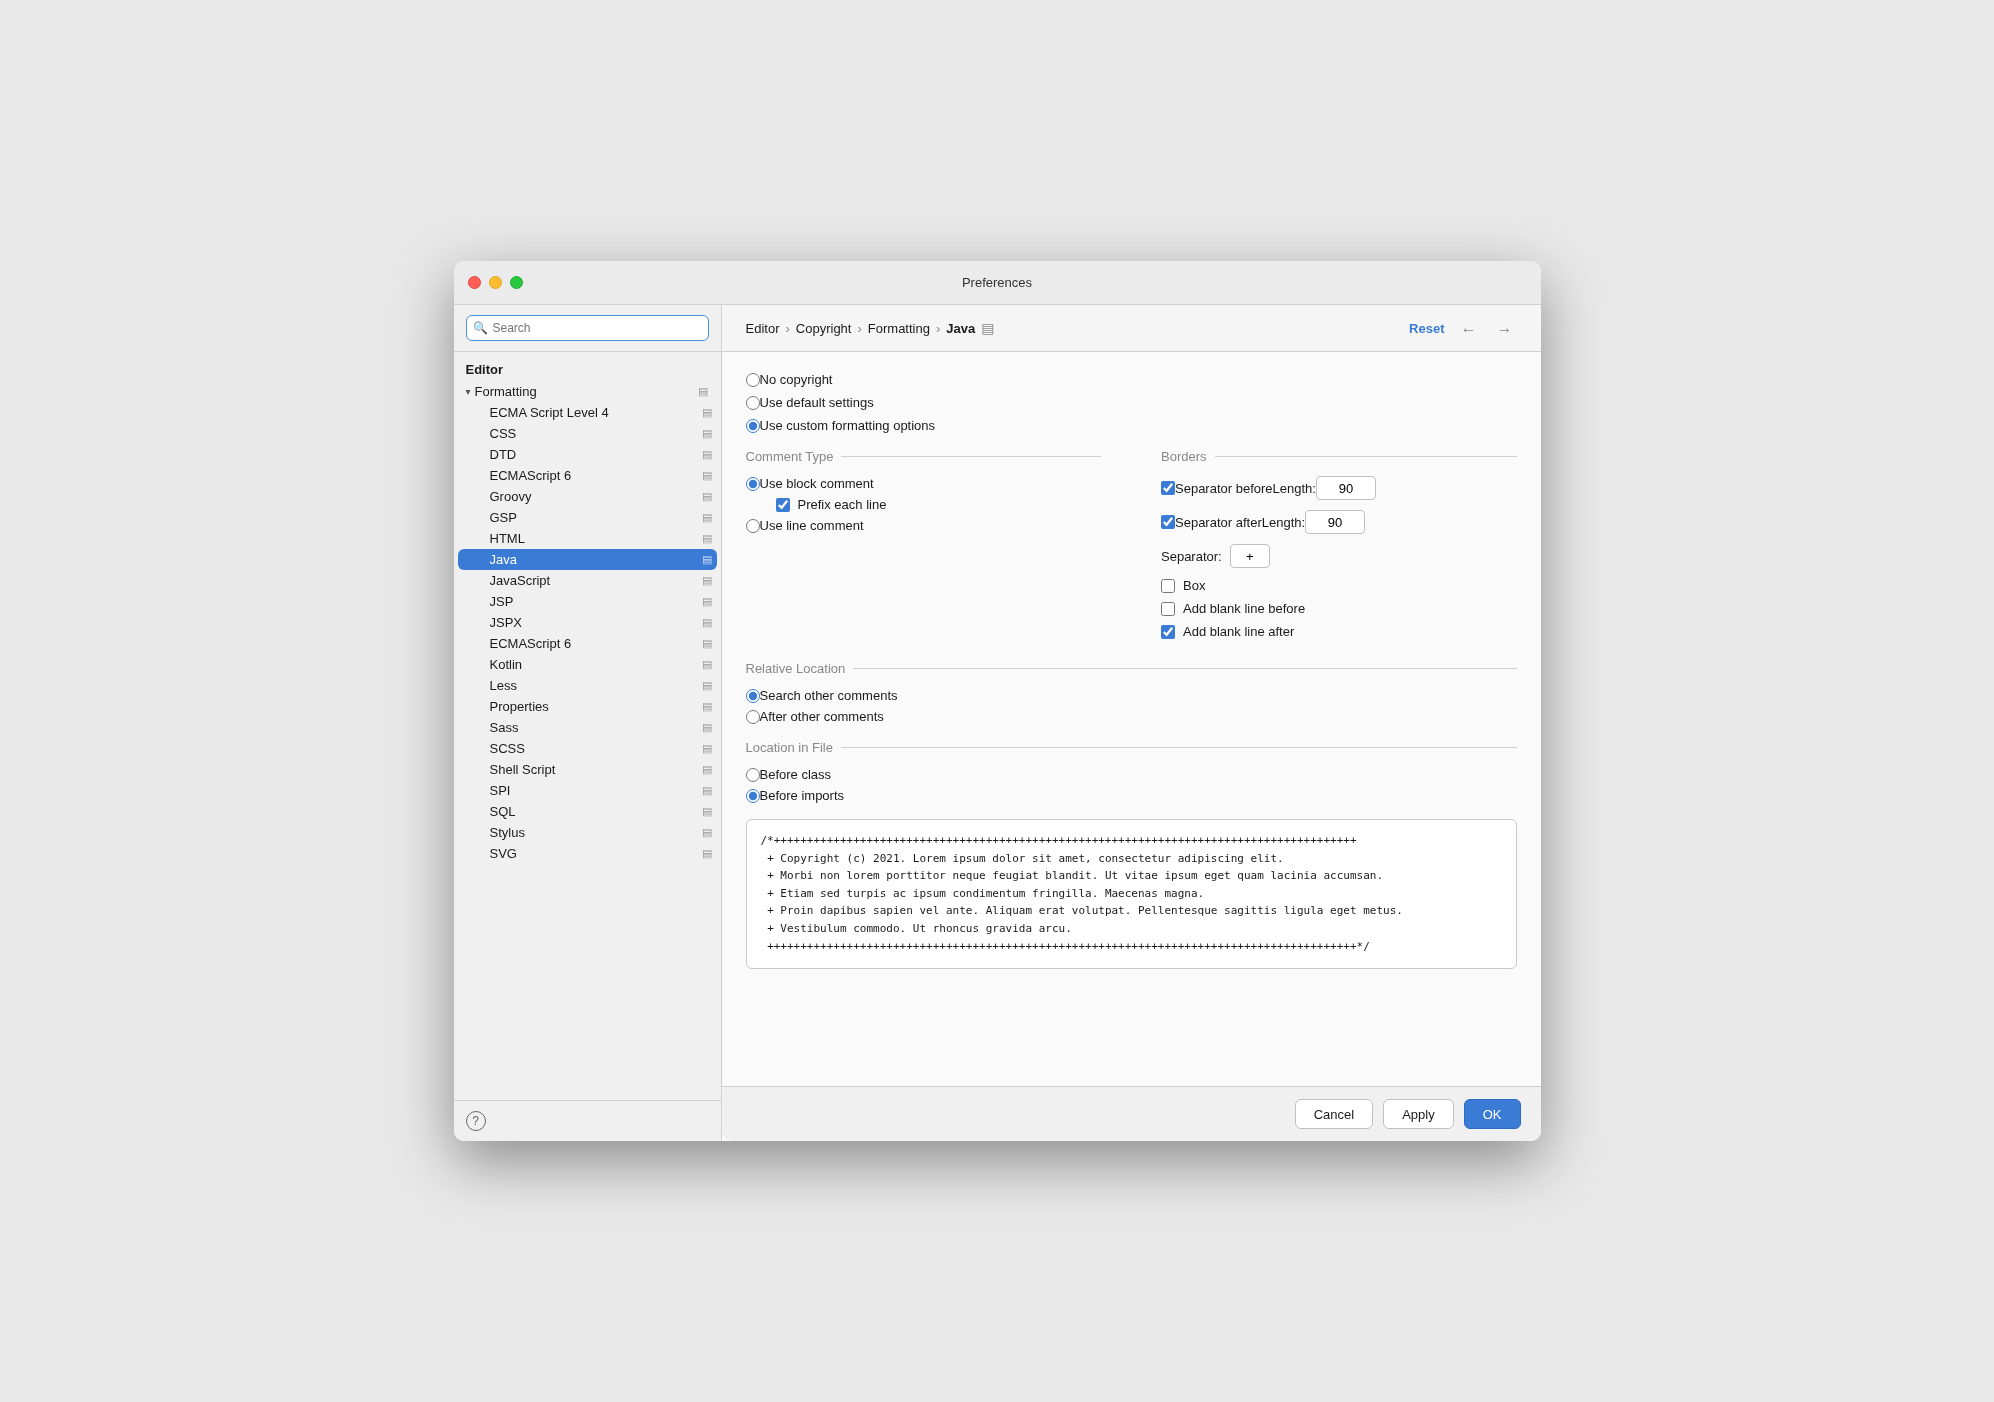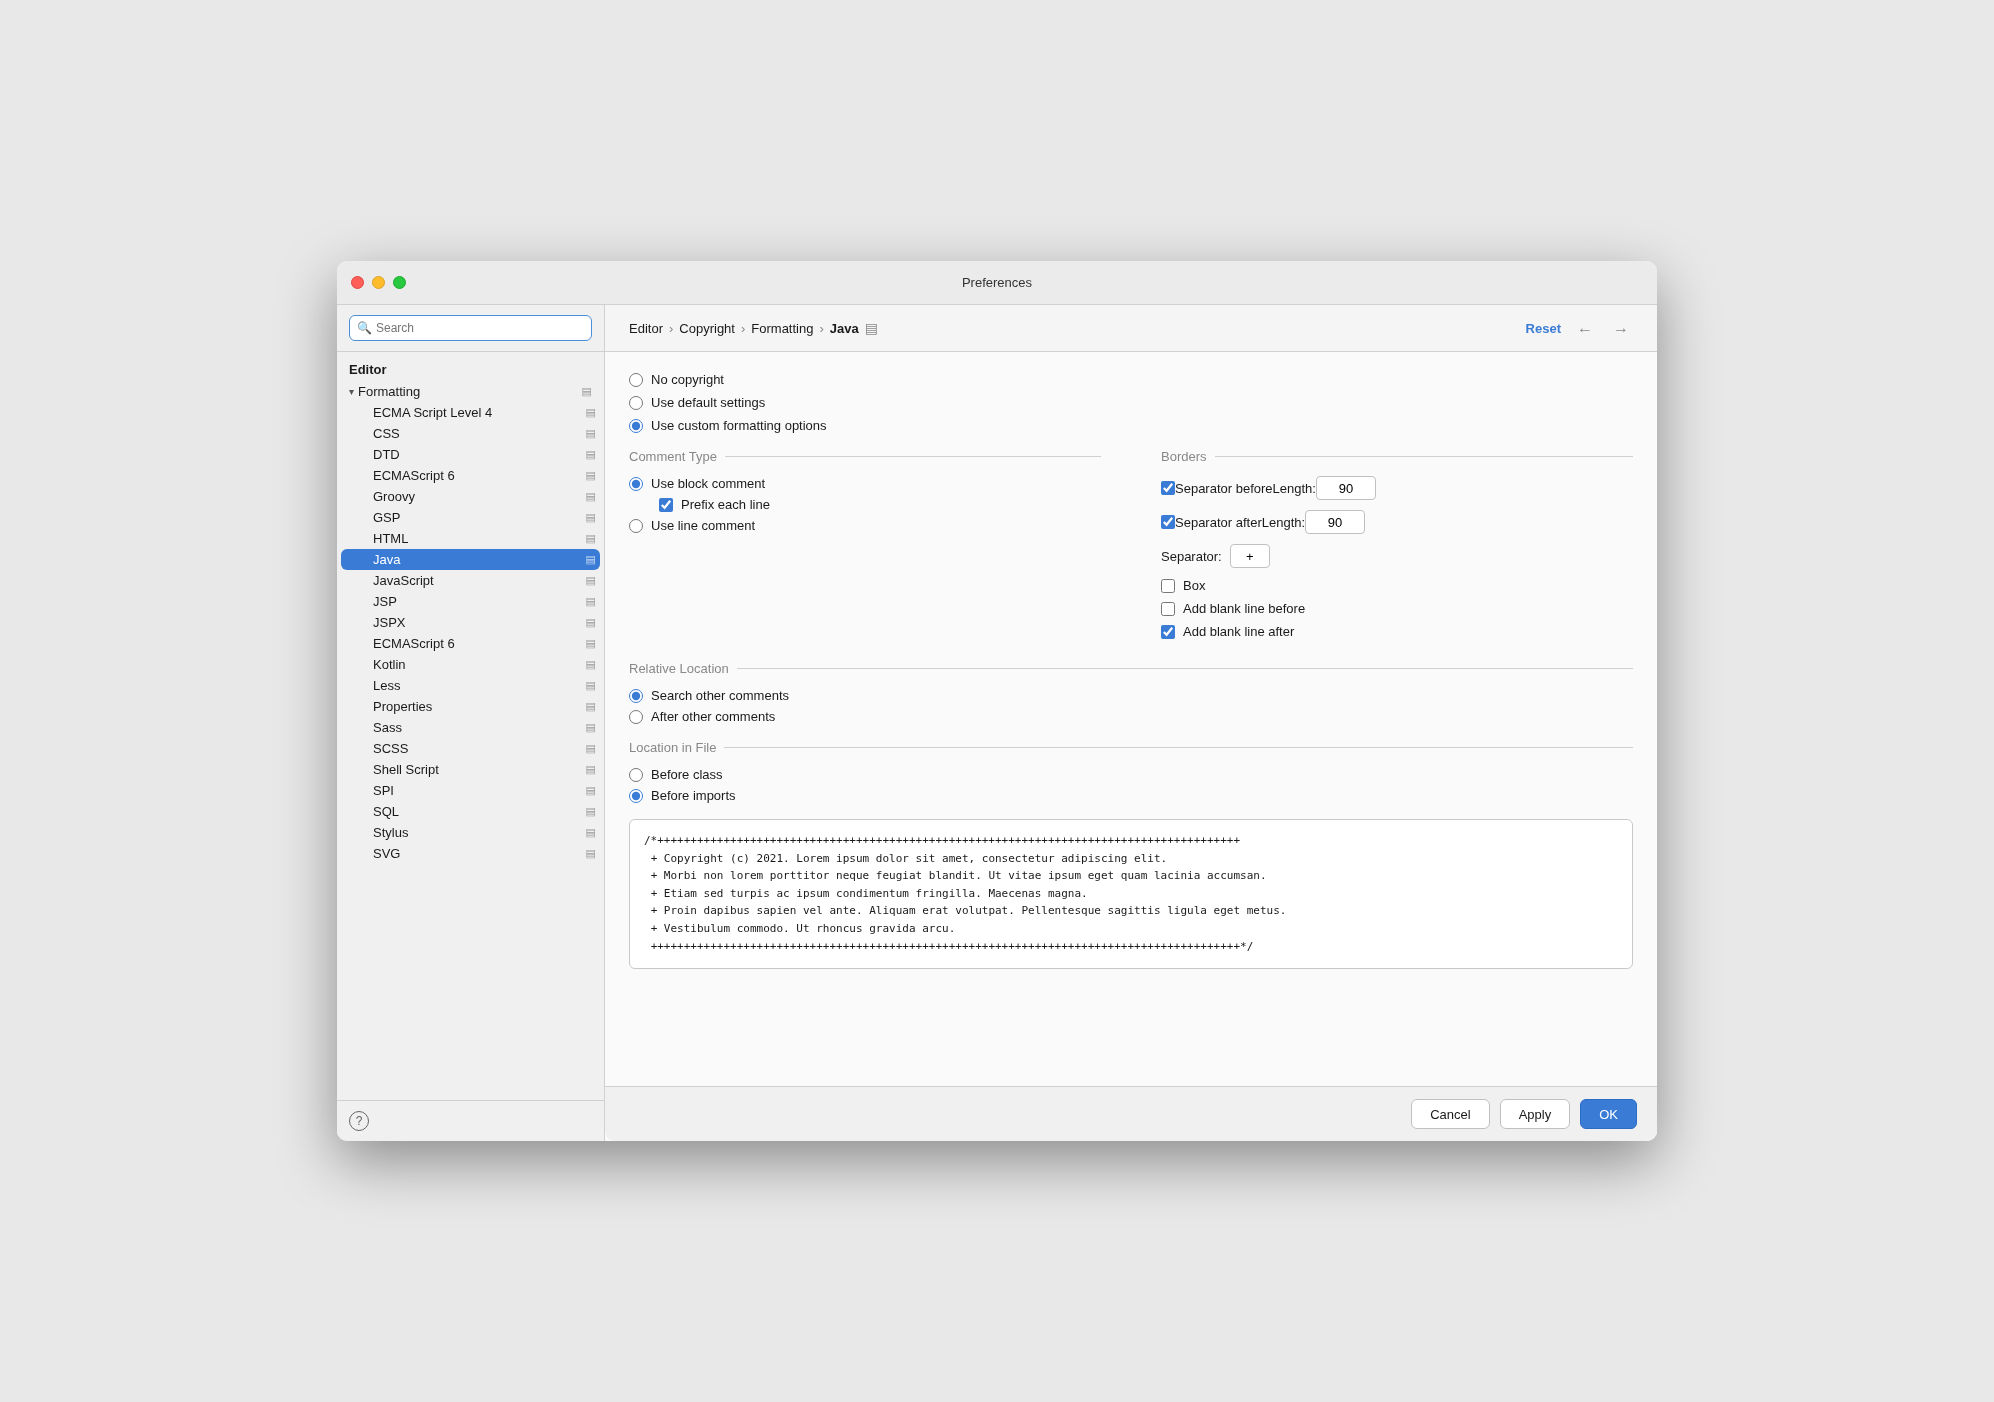--- a/index.html
+++ b/index.html
@@ -6,21 +6,21 @@
     body {
       font-family: -apple-system, BlinkMacSystemFont, "SF Pro Text", "Helvetica Neue", sans-serif;
       font-size: 13px;
       background: #e8e8e8;
       display: flex;
       align-items: center;
       justify-content: center;
       min-height: 100vh;
     }
     .window {
-      width: 1320px;
+      width: 1087px;
       height: 880px;
       background: #f5f5f5;
       border-radius: 10px;
       box-shadow: 0 20px 60px rgba(0,0,0,0.4);
       display: flex;
       flex-direction: column;
       overflow: hidden;
     }
     .titlebar {
       height: 44px;
@@ -205,21 +205,20 @@
     .main-body {
       flex: 1;
       overflow-y: auto;
       padding: 20px 24px;
     }
     
     .radio-group { margin-bottom: 8px; }
     .radio-label {
       display: flex;
       align-items: center;
-      gap: 8px;
       cursor: pointer;
       font-size: 13px;
       color: #1a1a1a;
       margin-bottom: 6px;
     }
     .radio-input {
       width: 14px;
       height: 14px;
       accent-color: #3a7bd5;
       cursor: pointer;

